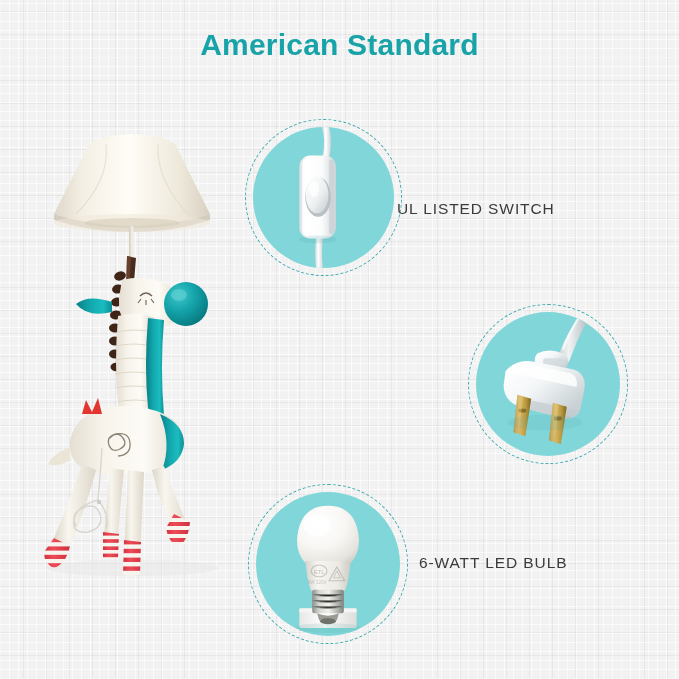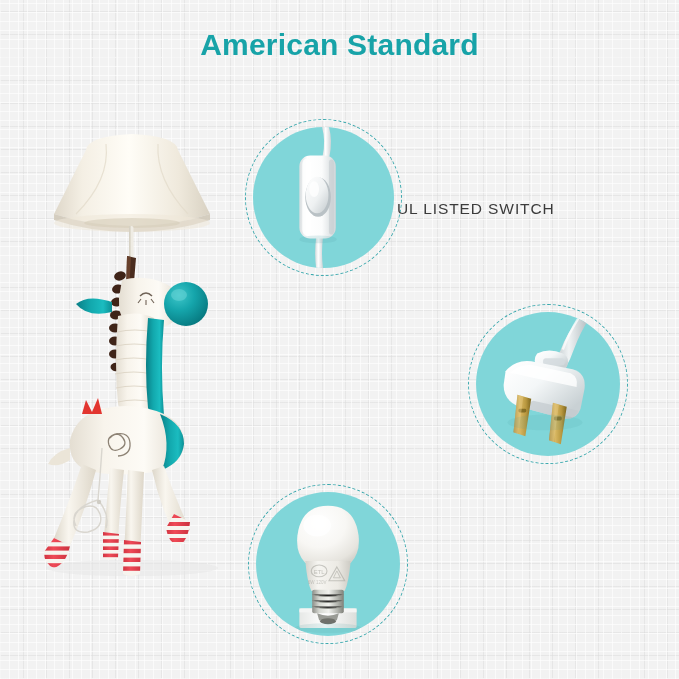--- a/index.html
+++ b/index.html
@@ -420,14 +420,15 @@
             <path d="M57 116 Q73 120 89 116"></path>
           </g>
           <path d="M62 123 Q73 128 84 123 L82 130 Q73 133 64 130 Z" fill="#9a9c96"></path>
           <ellipse cx="73" cy="131" rx="8" ry="3" fill="#6f716b"></ellipse>
         </g>
 
         <ellipse cx="73" cy="138" rx="34" ry="5" fill="#4f9fa3" opacity="0.15"></ellipse>
       </svg>
     </div>
   </div>
+  <div id="label-bulb" class="callout-label">6-WATT LED BULB</div>
 
 </div>
 
 </body></html>

